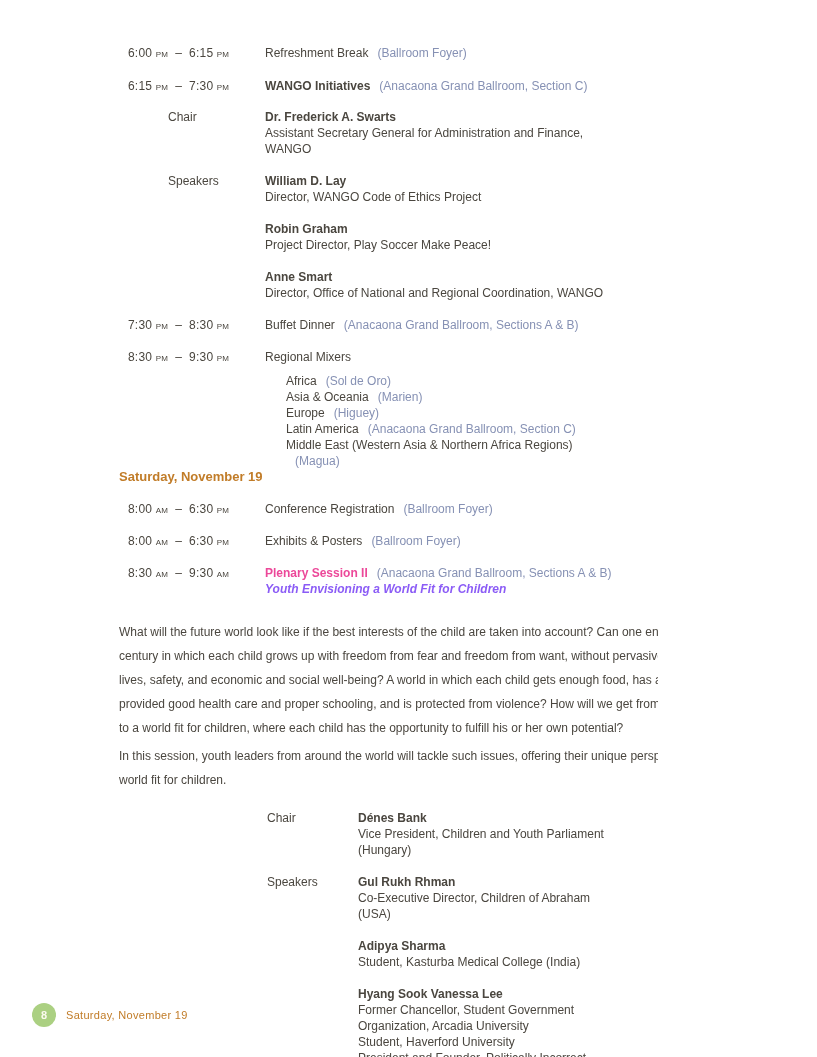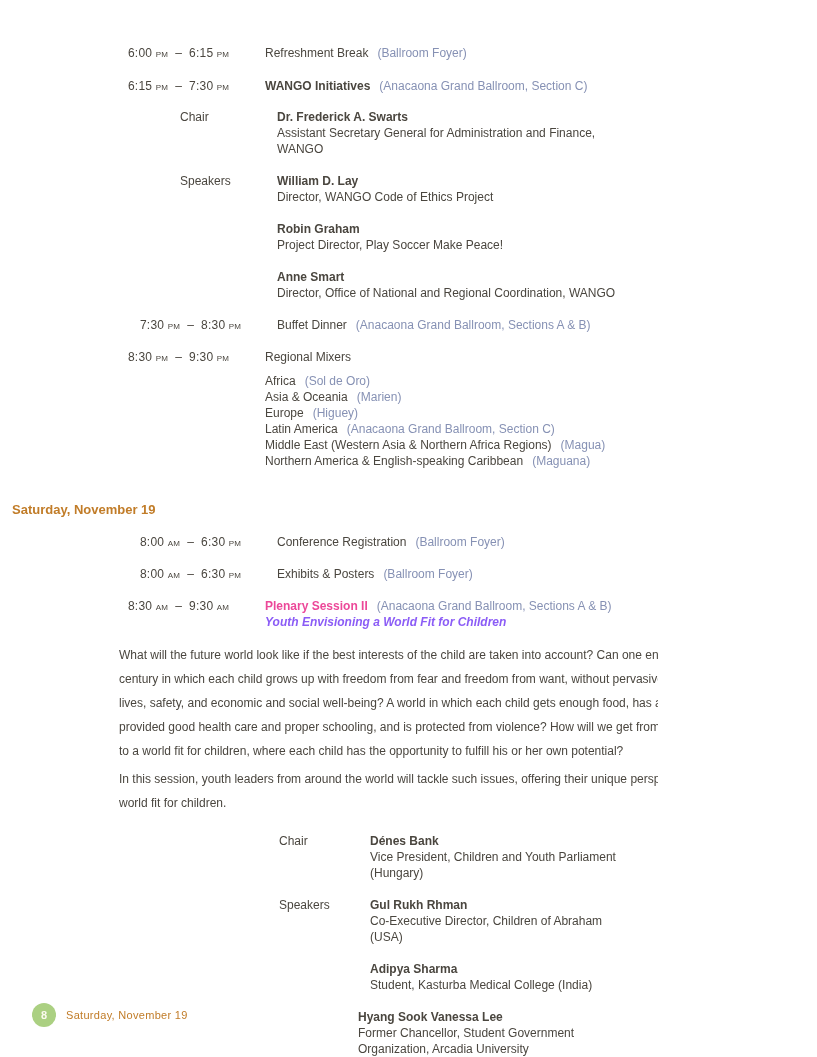--- a/index.html
+++ b/index.html
@@ -14,23 +14,23 @@
   .c{flex:1;padding-right:36px;}
   .loc{color:#8691b4;margin-left:9px;}
   .bold{font-weight:bold;}
   .brown{color:#ec4899;font-weight:bold;}
   .sub{color:#8b5cf6;font-weight:bold;font-style:italic;}
   .lbl1{margin-left:168px;width:97px;flex:none;}
   .lbl2{margin-left:267px;width:91px;flex:none;}
   .pname{font-weight:bold;}
   .heading{margin-left:119px;font-weight:bold;color:#c17c28;font-size:13px;}
   .para{margin-left:119px;width:655px;line-height:24px;}
-  .mb4{margin-bottom:4px;}  .mb7{margin-bottom:13px;}  .mb8{margin-bottom:8px;justify-content:center;}
-  .mb15{margin-bottom:15px;} .mb16{margin-bottom:16px;margin-left:12px;} .mb17{margin-bottom:17px;}
-  .mb18{margin-bottom:18px;} .mb33{margin-bottom:33px;}
+  .mb4{margin-bottom:4px;}  .mb7{margin-bottom:23px;}  .mb8{margin-bottom:8px;justify-content:center;}
+  .mb15{margin-bottom:15px;} .mb16{margin-bottom:16px;} .mb17{margin-bottom:17px;}
+  .mb18{margin-bottom:18px;} .mb33{padding-left:21px;}
   .footer{position:absolute;left:32px;top:1003px;display:flex;align-items:center;}
   .badge{
     width:24px;height:24px;border-radius:50%;background:#abd082;
     color:#fbfaf0;font-size:11px;font-weight:bold;
     display:flex;align-items:center;justify-content:center;
   }
   .fdate{margin-left:10px;color:#c17c28;font-size:11px;letter-spacing:.3px;}
 </style>
 </head>
 <body>
@@ -91,21 +91,20 @@
     </div>
 
     <div class="row mb33">
       <div class="t"></div>
       <div class="c">
         <div><span>Africa</span><span class="loc">(Sol de Oro)</span></div>
         <div><span>Asia &amp; Oceania</span><span class="loc">(Marien)</span></div>
         <div><span>Europe</span><span class="loc">(Higuey)</span></div>
         <div><span>Latin America</span><span class="loc">(Anacaona Grand Ballroom, Section C)</span></div>
         <div><span>Middle East (Western Asia &amp; Northern Africa Regions)</span><span class="loc">(Magua)</span></div>
-        <div><span>Northern America &amp; English-speaking Caribbean</span><span class="loc">(Maguana)</span></div>
       </div>
     </div>
 
     <div class="heading mb16">Saturday, November 19</div>
 
     <div class="row mb16">
       <div class="t">8:00 am  –  6:30 pm</div>
       <div class="c"><span>Conference Registration</span><span class="loc">(Ballroom Foyer)</span></div>
     </div>
 

